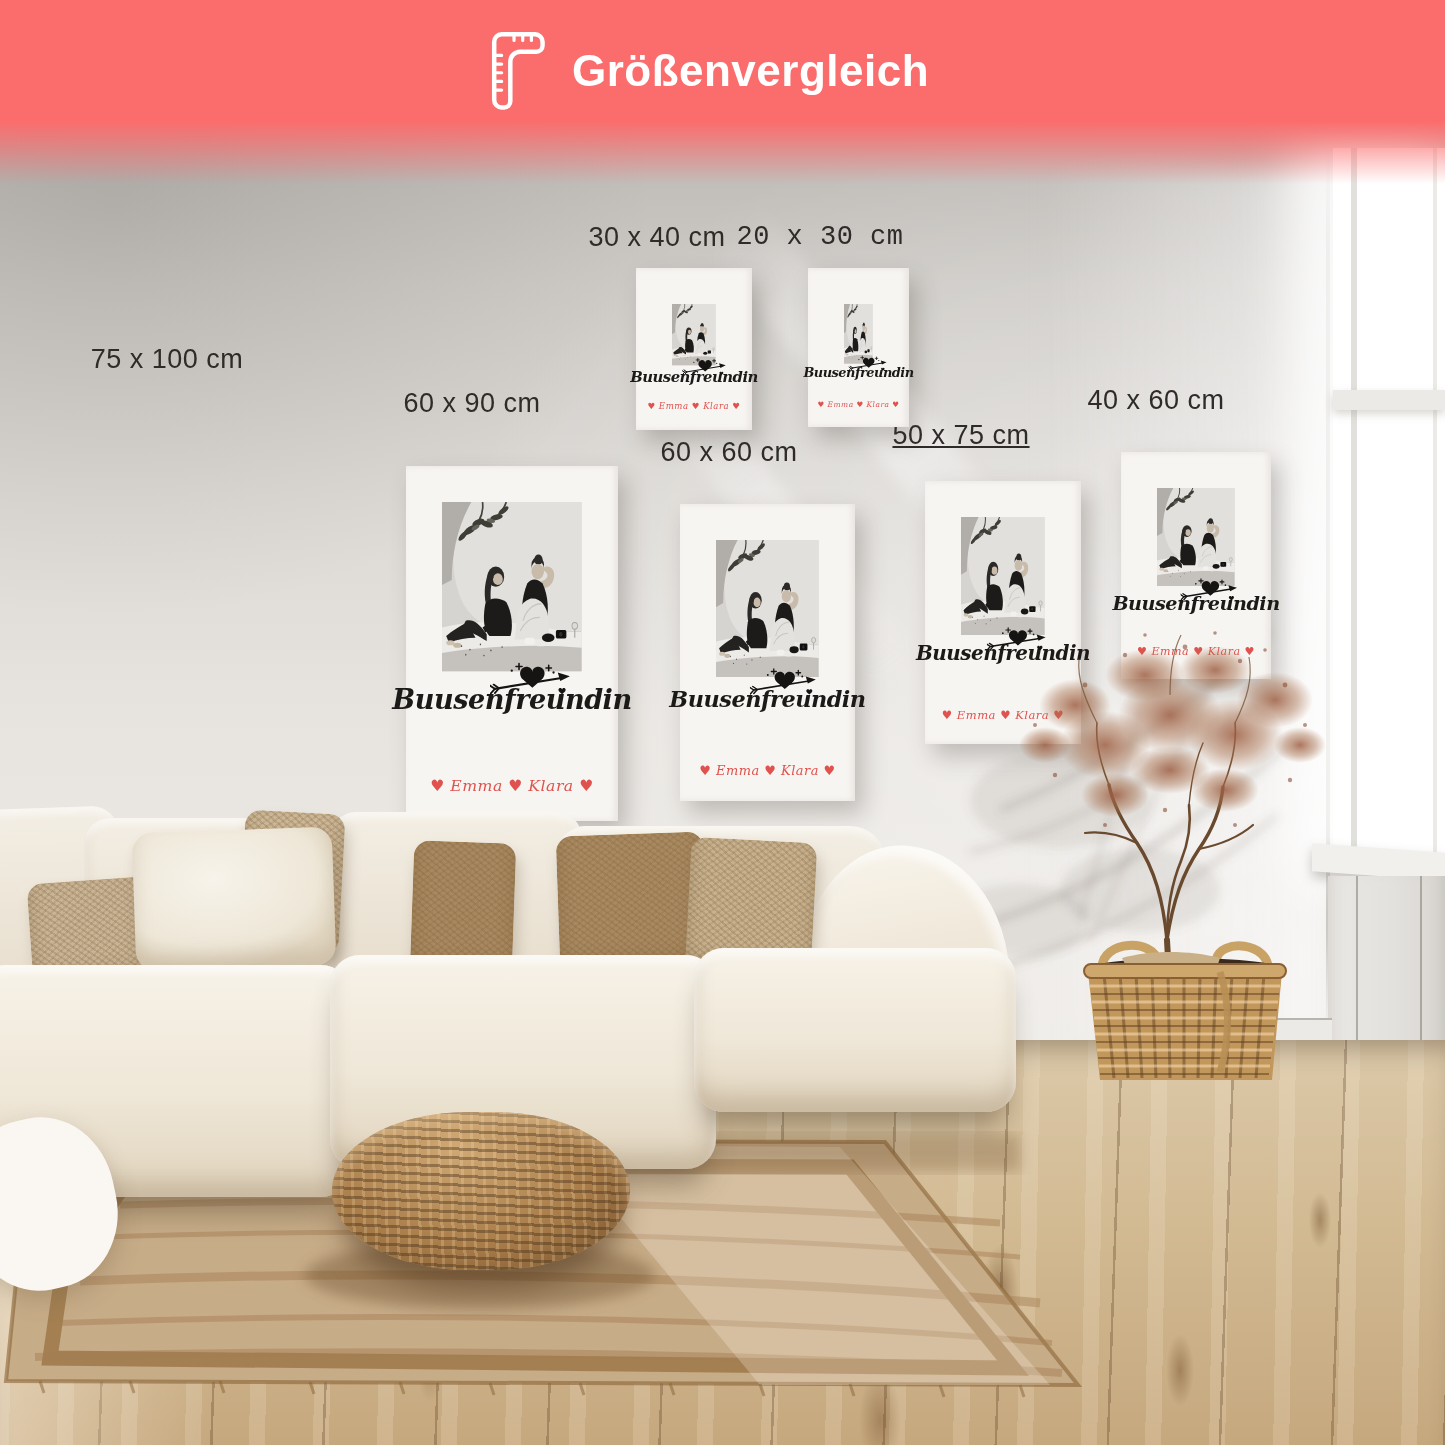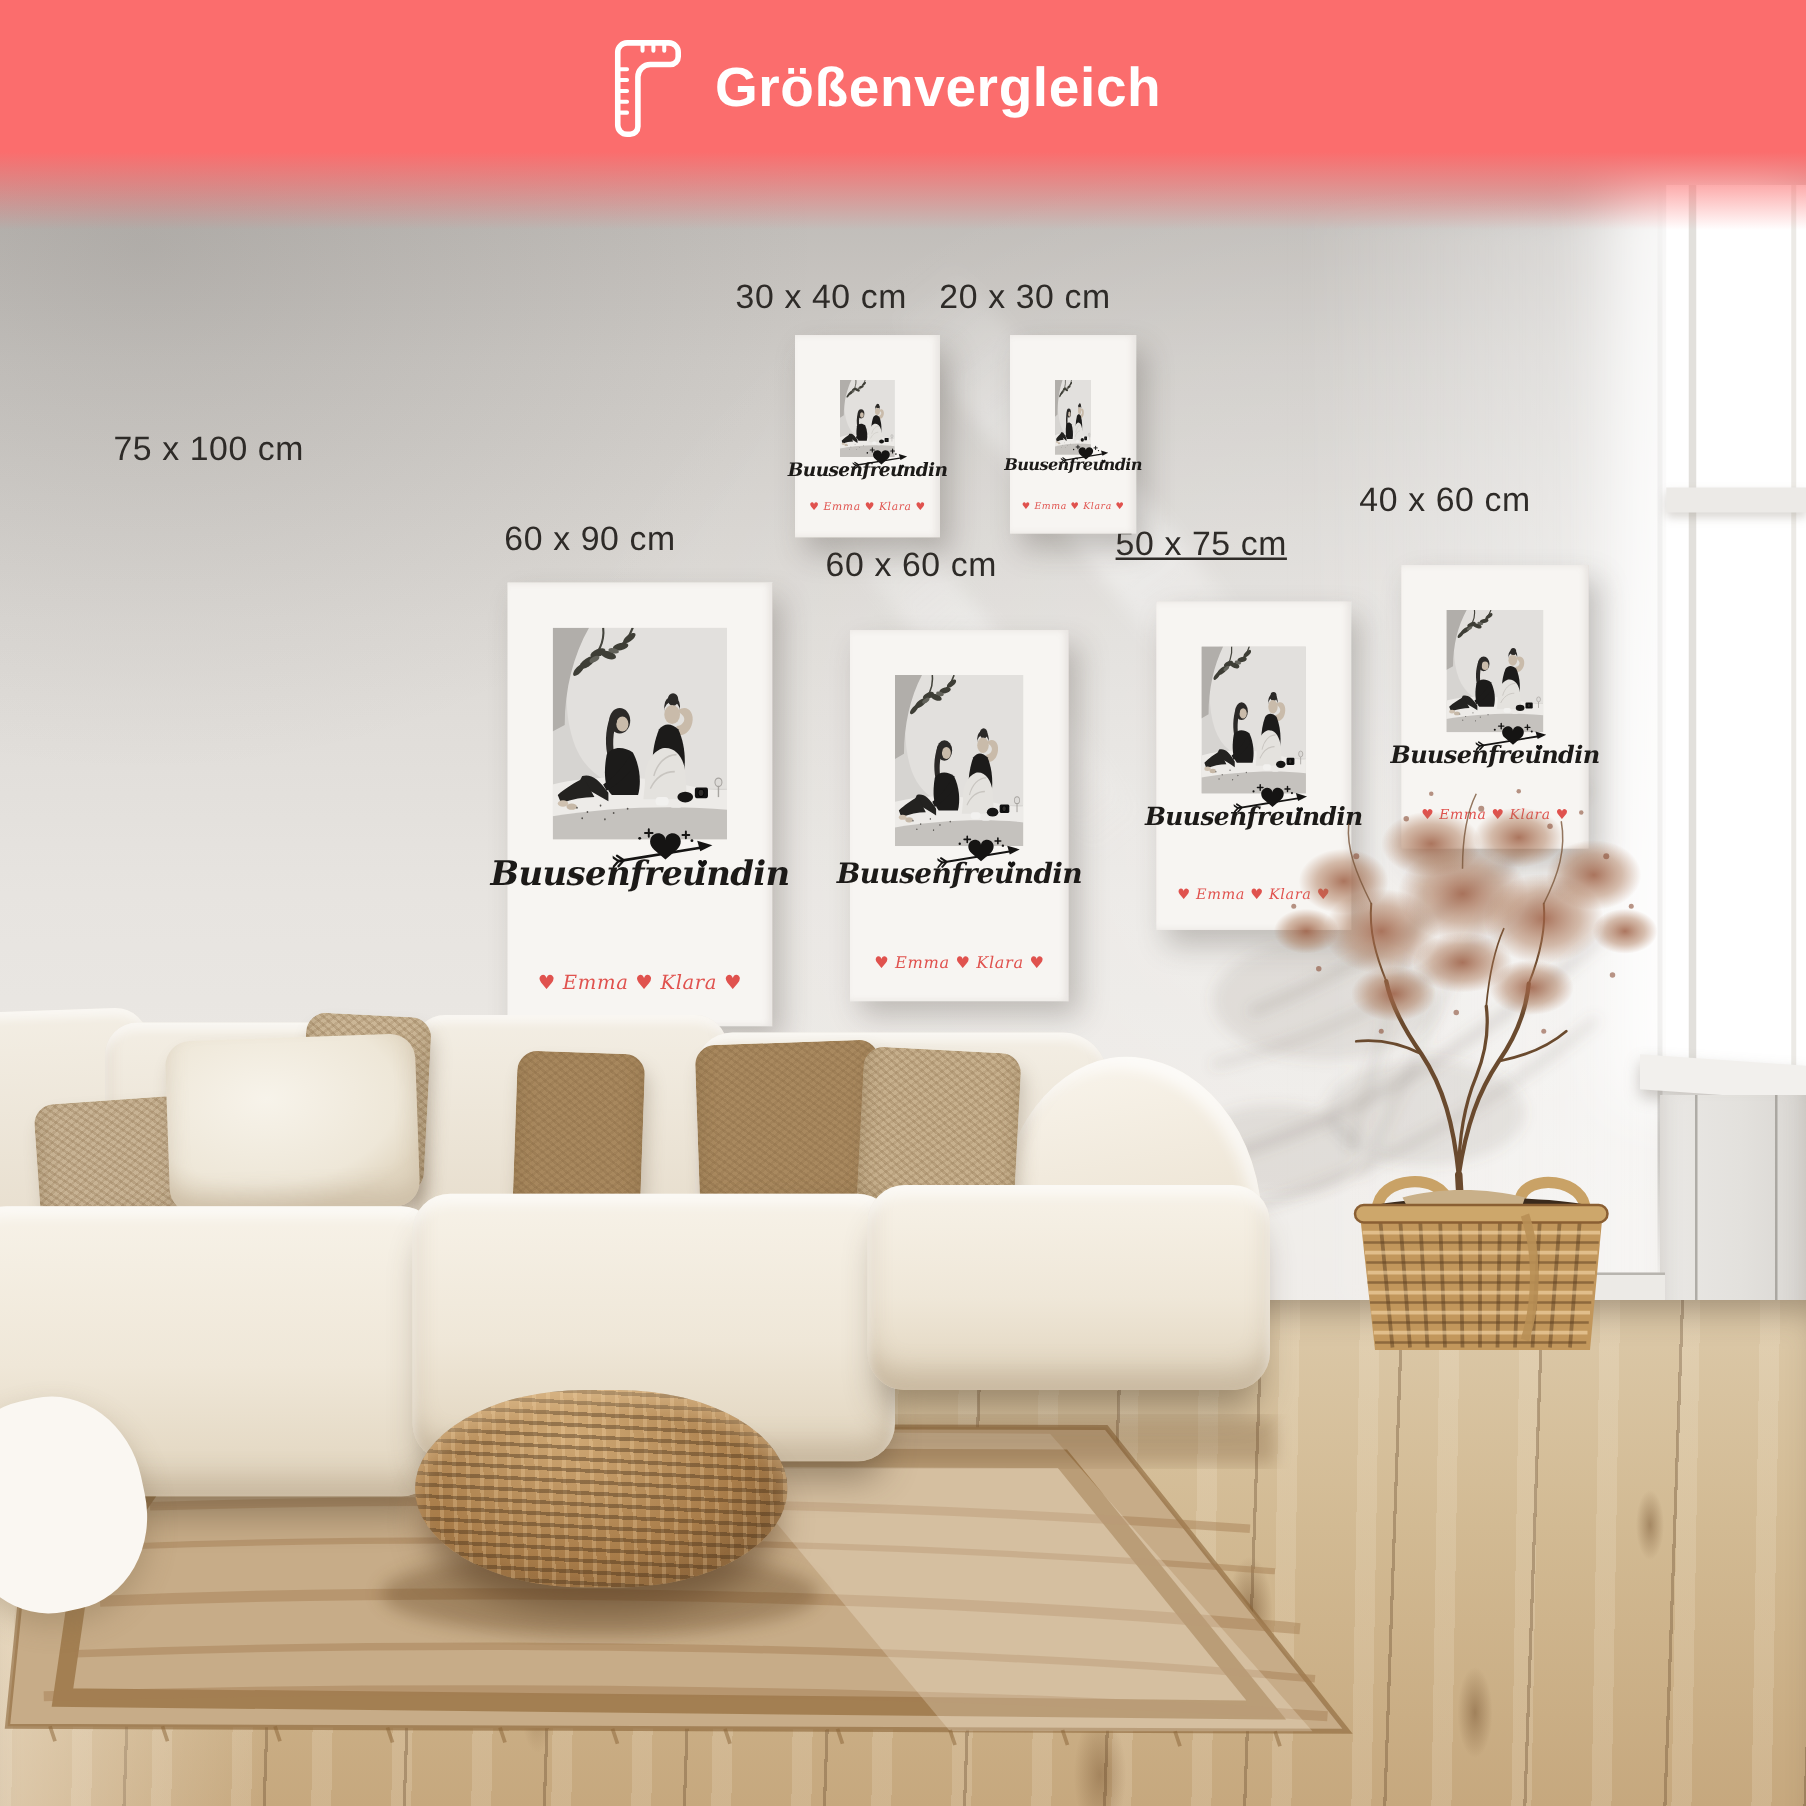--- a/index.html
+++ b/index.html
@@ -102,22 +102,22 @@
     box-shadow:0 26px 26px -8px rgba(75,50,25,.5), inset 0 10px 16px rgba(255,230,190,.35);}
 
   .plant{position:absolute;left:985px;top:595px;width:370px;height:485px;}
   .basket{position:absolute;left:1070px;top:928px;width:230px;height:160px;}
 
   
   .size-label{position:absolute;transform:translateX(-50%);font-size:27px;font-weight:500;
     color:#2e2b28;letter-spacing:.5px;white-space:nowrap;}
   .l-75x100{left:167px;top:344px;}
   .l-30x40{left:657px;top:222px;}
-  .l-20x30{left:820px;top:222px;}
-  .l-60x90{left:472px;top:388px;margin-top:28px;}
+  .l-20x30{left:820px;top:222px;font-family:Liberation Mono, monospace;}
+  .l-60x90{left:472px;top:388px;}
   .l-60x80{left:729px;top:437px;}
   .l-50x75{left:961px;top:420px;text-decoration:underline;}
   .l-40x60{left:1156px;top:385px;}
 
   .poster{position:absolute;background:#f7f5f2;box-sizing:border-box;
     display:flex;flex-direction:column;align-items:center;padding:2.5% 2.5% 16px;
     box-shadow:8px 12px 22px rgba(70,62,55,.28), inset -3px 0 6px rgba(120,110,100,.12);}
   .p-30x40{--pw:116px;left:596px;top:252px;width:116px;height:162px;}
   .p-20x30{--pw:101px;left:768px;top:252px;width:101px;height:159px;}
   .p-60x90{--pw:212px;left:366px;top:450px;width:212px;height:355px;}

